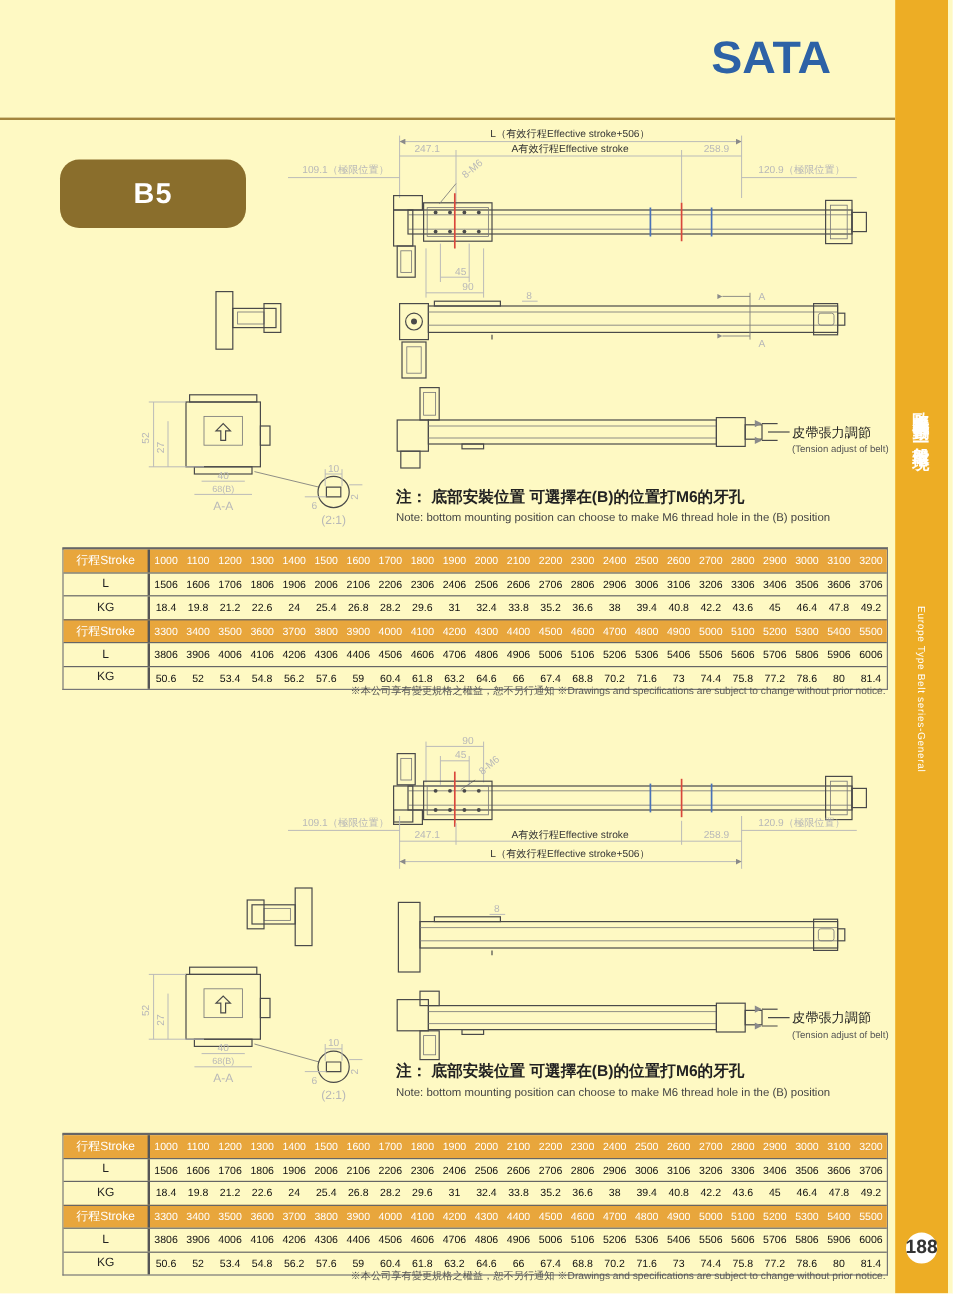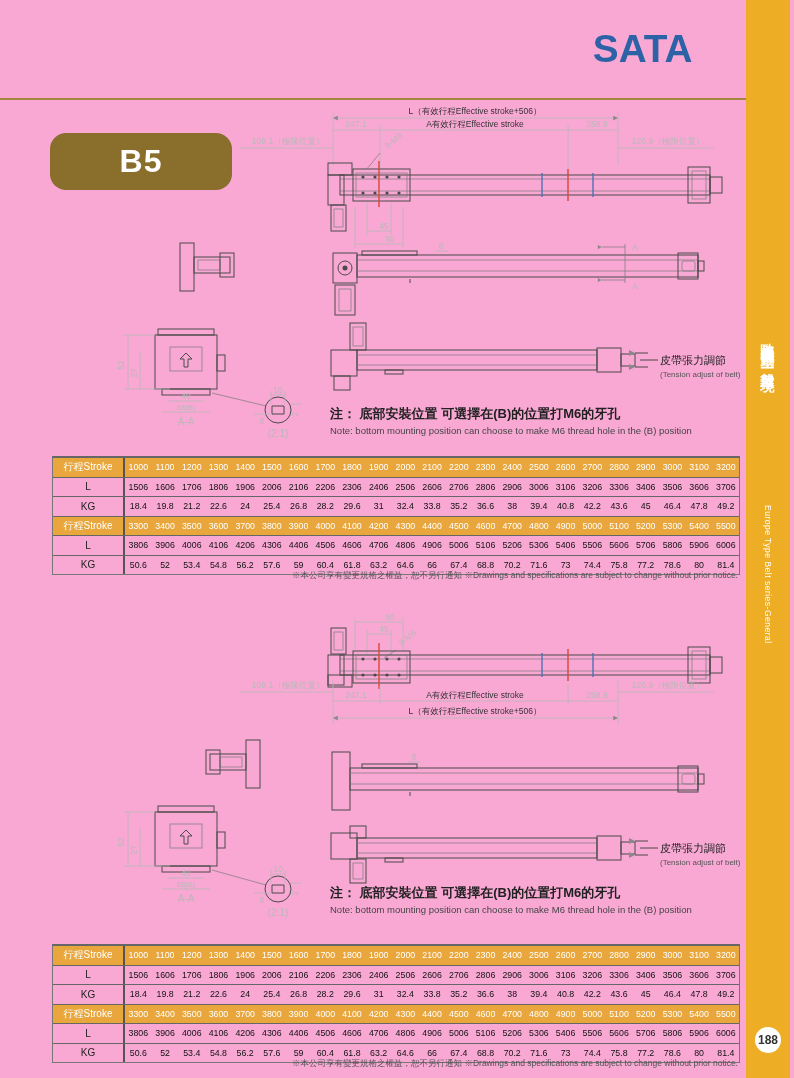--- a/index.html
+++ b/index.html
@@ -1,34 +1,34 @@
 <!DOCTYPE html>
 <html><head>
 <meta charset="utf-8">
 <style>
   html,body{margin:0;padding:0;background:#fff;}
-  .page{position:relative;width:794px;height:1078px;background:#f9a8d4;overflow:hidden;
+  .page{position:relative;width:794px;height:1078px;background:#fef9c3;overflow:hidden;
         font-family:"Liberation Sans",sans-serif;color:#222;}
   
   .gold-bar{position:absolute;left:746px;top:0;width:44px;height:1078px;background:#EDAD25;}
   .v-cn{position:absolute;top:332px;left:50%;transform:translateX(-50%);
         writing-mode:vertical-rl;text-orientation:upright;color:#fff;font-size:14px;
         font-weight:bold;letter-spacing:2px;white-space:nowrap;}
   .v-en{position:absolute;top:505px;left:50%;transform:translateX(-50%);
         writing-mode:vertical-rl;color:#fff;font-size:8.5px;letter-spacing:.5px;white-space:nowrap;}
   .page-circle{position:absolute;left:50%;top:1027px;transform:translateX(-50%);
         width:26px;height:26px;border-radius:50%;background:#fff;display:flex;
-        align-items:center;justify-content:center;font-size:12px;font-weight:bold;color:#333;}
+        align-items:center;justify-content:center;font-size:16px;font-weight:bold;color:#333;}
   
   .logo{position:absolute;left:594px;top:30px;width:122px;font-size:38px;font-weight:800;
         color:#2D62A6;letter-spacing:0px;transform:scaleX(1.02);line-height:1;}
   .gold-rule{position:absolute;left:0;top:98px;width:746px;height:2px;background:#A3853E;}
   
-  .badge{position:absolute;left:50px;width:182px;background:#8A6E2C;border-radius:16px;
-        color:#fff;font-weight:bold;font-size:32px;display:flex;align-items:center;
+  .badge{position:absolute;left:50px;width:155px;background:#8A6E2C;border-radius:16px;
+        color:#fff;font-weight:bold;font-size:24px;display:flex;align-items:center;
         justify-content:center;letter-spacing:1px;}
   #badge-b5{top:133px;height:57px;}
   #badge-b6{top:628px;height:54px;}
   
   .draw{position:absolute;left:50px;}
   #draw-b5{top:103px;}
   #draw-b6{top:600px;}
   .ln{stroke:#4a4a4a;stroke-width:1;fill:none;}
   .lnt{stroke:#7a7a7a;stroke-width:.7;fill:none;}
   .dim{stroke:#b8b8b8;stroke-width:.8;fill:none;}

